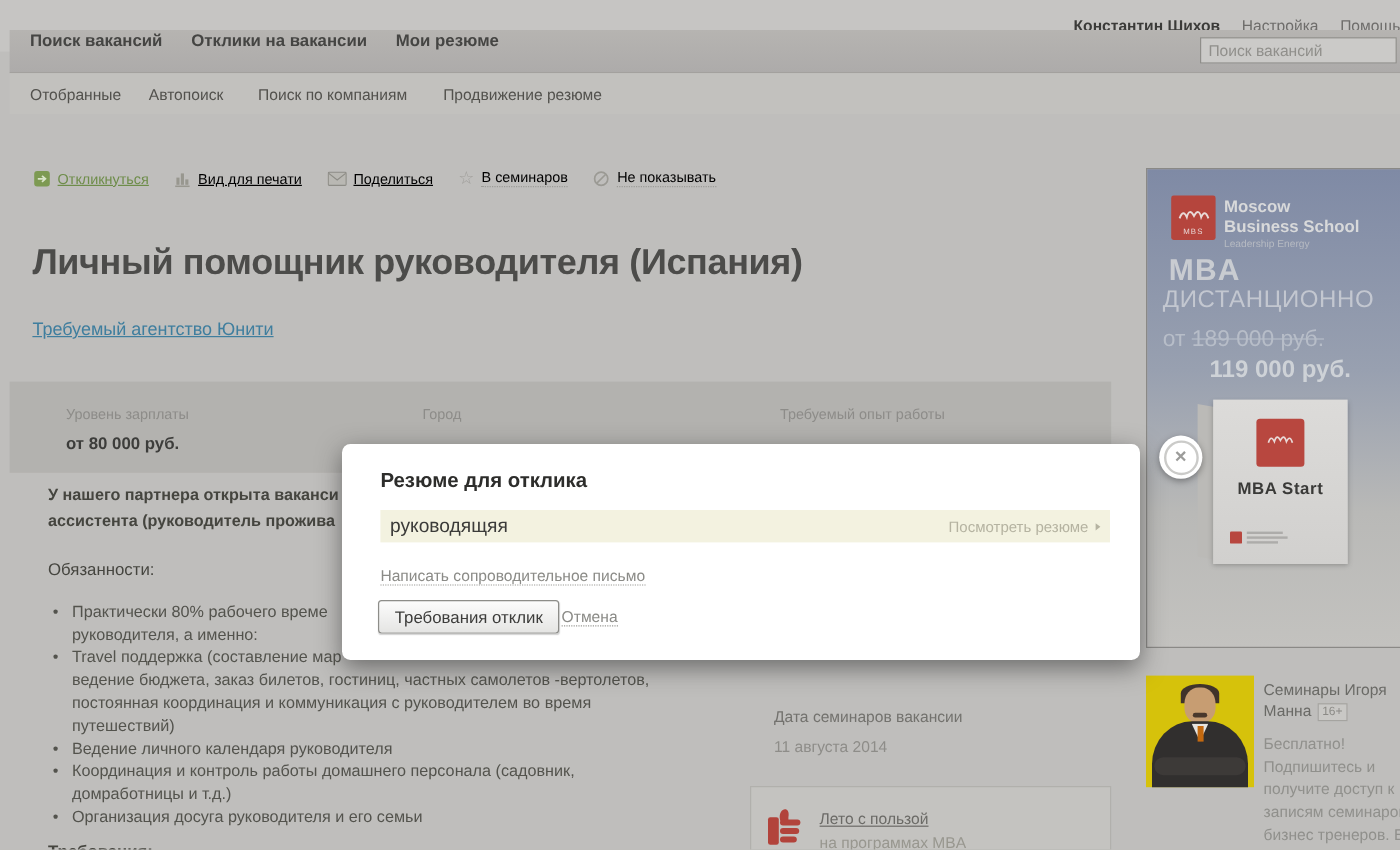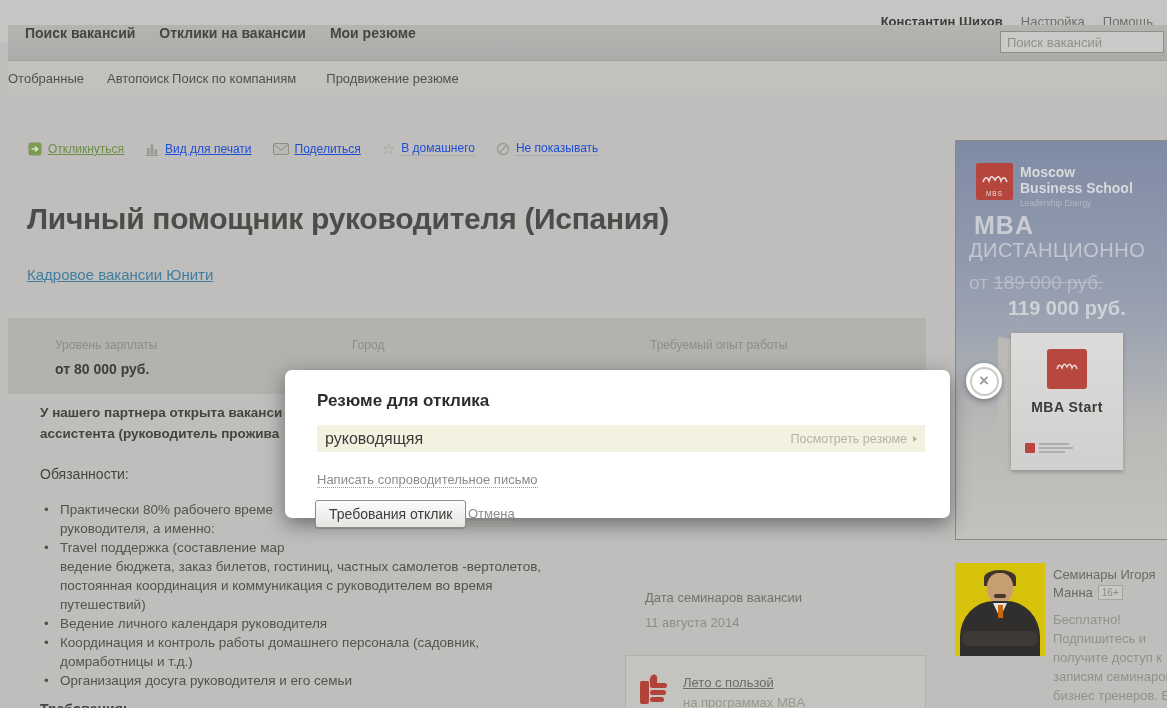--- a/index.html
+++ b/index.html
@@ -4,41 +4,41 @@
 <style>
   html,body{margin:0;padding:0}
   body{width:1167px;height:708px;position:relative;overflow:hidden;background:#bfbebc;
        font-family:"Liberation Sans","DejaVu Sans",sans-serif;color:#4f4f4b;}
   .a{position:absolute}
   .dashu{border-bottom:1px dashed #8f8e8a}
   .dotu{border-bottom:1px dotted #9b9b97}
   .solu{text-decoration:underline}
   
   .topbar{top:0;left:0;width:1167px;height:43px;background:#c6c5c3;display:flex;justify-content:flex-end;
-          align-items:center;gap:18px;padding-right:14px;box-sizing:border-box;font-size:13px}
+          align-items:center;gap:18px;box-sizing:border-box;font-size:13px}
   .topbar .user{font-weight:bold;color:#3b3b39}
   .topbar .tlink{color:#6e6d6b;cursor:pointer}
   
   .nav{top:25px;left:8px;right:0;height:35px;background:linear-gradient(#b6b4b1,#adabaa);
        border-bottom:1px solid #a3a19e;display:flex;align-items:flex-start;font-size:14px;font-weight:bold;color:#454543}
   .nav .ni{margin-left:17px;margin-right:8px;cursor:pointer}
   .nav .ni+.ni{margin-left:16px}
   .nav-search{position:absolute;right:3px;top:6px;width:150px;height:20px;background:#cbcac8;
        border:1px solid #8f8e8a;font-size:13px;color:#3c3c3a;padding:0 6px;font-family:inherit}
   .nav-search::placeholder{color:#908f8b;opacity:1}
   
   .subnav{top:61px;left:8px;right:0;height:34px;background:#c2c1be;display:flex;align-items:center;
           font-size:13px;font-weight:normal;color:#52514d}
-  .subnav .si{cursor:pointer}
-  .subnav .si.g1{margin-left:23px}.subnav .si.g2{margin-left:3px}.subnav .si.g3{margin-left:30px}
+  .subnav .si{margin-left:17px;cursor:pointer}
+  .subnav .si.g1{margin-left:23px}.subnav .si.g2{margin-left:29px}.subnav .si.g3{margin-left:30px}
   
   .actions{top:140px;left:28px;display:flex;align-items:center;font-size:12px;height:17px}
   .action{display:flex;align-items:center;margin-right:21px;cursor:pointer}
   .action .ic{margin-right:6px;display:inline-flex}
-  .action .lab{color:#1d4ed8}
+  .action .lab{color:#000000}
   .action.green .lab{color:#6e8d4a}
   .staricon{font-size:15px;color:#a09f9b;line-height:13px}
   
   .vtitle{left:27px;top:202px;font-size:30px;font-weight:bold;color:#4c4c4a;letter-spacing:-0.3px}
   .vcompany{left:27px;top:266px;font-size:15px;color:#3f7e9e;cursor:pointer}
   
   .infopanel{left:8px;top:318px;width:918px;height:76px;background:#b3b2af}
   .ilab{position:absolute;top:20px;font-size:12px;color:#8d8c89}
   .ival{position:absolute;left:47px;top:43px;font-size:14px;font-weight:bold;color:#3d3d3b}
   
@@ -87,21 +87,21 @@
   .man-suit{position:absolute;left:5px;top:38px;width:80px;height:60px;background:#312f2e;border-radius:42% 42% 0 0/60% 60% 0 0}
   .man-shirt{position:absolute;left:38px;top:40px;width:14px;height:15px;background:#e6e4e0;clip-path:polygon(0 0,100% 0,50% 100%)}
   .man-tie{position:absolute;left:43px;top:42px;width:5px;height:13px;background:#c4690f}
   .man-arms{position:absolute;left:7px;top:68px;width:76px;height:15px;background:#3d3a38;border-radius:8px}
   .stext{left:1053px;top:566px;width:114px;font-size:13px;overflow:hidden}
   .sem-title{color:#6a6a66;line-height:18px;cursor:pointer}
   .badge{display:inline-block;border:1px solid #a5a4a0;font-size:10px;color:#8b8a86;padding:0 3px;
          margin-left:5px;background:#c9c8c5;line-height:13px;vertical-align:1px}
   .sem-body{margin-top:8px;color:#90908c;line-height:19px;white-space:pre;overflow:hidden}
   
-  .modal{left:285px;top:370px;width:665px;height:148px;background:#fff;border-radius:7px;
+  .modal{left:285px;top:370px;width:665px;height:180px;background:#fff;border-radius:7px;
          box-shadow:0 6px 20px rgba(40,40,40,.55);z-index:20}
   .m-title{position:absolute;left:32px;top:21px;font-size:17px;font-weight:bold;color:#2d2d2b}
   .m-row{position:absolute;left:32px;top:55px;width:608px;height:27px;background:#f3f2e0;display:flex;
          align-items:center;justify-content:space-between;padding:0 8px;box-sizing:border-box;cursor:pointer}
   .m-row .rname{font-size:16px;color:#3b3b39}
   .m-view{display:flex;align-items:center;font-size:12.5px;color:#b5b3a1;cursor:pointer}
   .m-view .tri{width:0;height:0;border-left:4px solid #b5b3a1;border-top:3.5px solid transparent;
                border-bottom:3.5px solid transparent;margin-left:6px}
   .m-letter{position:absolute;left:32px;top:102px;font-size:13px;color:#8b8b87;cursor:pointer}
   .m-btn{position:absolute;left:30px;top:130px;padding:5px 13px;font-size:14px;color:#3d3d3b;
@@ -161,35 +161,35 @@
     <span class="ic">
       <svg width="16" height="12">
           <rect x="0.5" y="0.5" width="15" height="11" rx="1" fill="#b9b8b3" stroke="#8d8c86"></rect>
       <path d="M1 1.5L8 7l7-5.5" stroke="#8d8c86" fill="none"></path>
         </svg>
     </span>
     <span class="lab solu">Поделиться</span>
   </span>
   <span class="action">
     <span class="ic staricon">☆</span>
-    <span class="lab dotu">В домашнего</span>
+    <span class="lab dotu">В семинаров</span>
   </span>
   <span class="action">
     <span class="ic">
       <svg width="14" height="14">
           <circle cx="7" cy="7" r="5.5" stroke="#9b9a94" stroke-width="1.4" fill="none"></circle>
       <line x1="10.6" y1="3.4" x2="3.4" y2="10.6" stroke="#9b9a94" stroke-width="1.4"></line>
         </svg>
     </span>
     <span class="lab dotu">Не показывать</span>
   </span>
 </div>
 
 <h1 class="a vtitle" style="margin:0">Личный помощник руководителя (Испания)</h1>
-<span class="a vcompany solu">Кадровое вакансии Юнити</span>
+<span class="a vcompany solu">Требуемый агентство Юнити</span>
 
 <div class="a infopanel">
   <span class="ilab" style="left:47px">Уровень зарплаты</span>
   <span class="ilab" style="left:344px">Город</span>
   <span class="ilab" style="left:642px">Требуемый опыт работы</span>
   <span class="ival">от 80 000 руб.</span>
 </div>
 
 <div class="a p1">У нашего партнера открыта ваканси
 ассистента (руководитель прожива</div>

